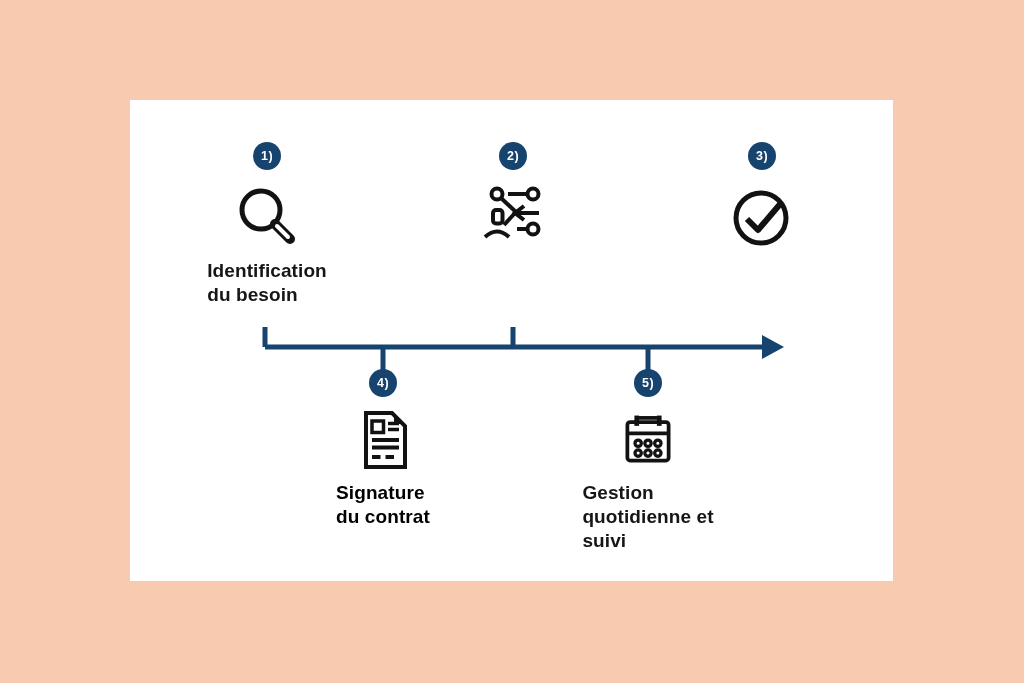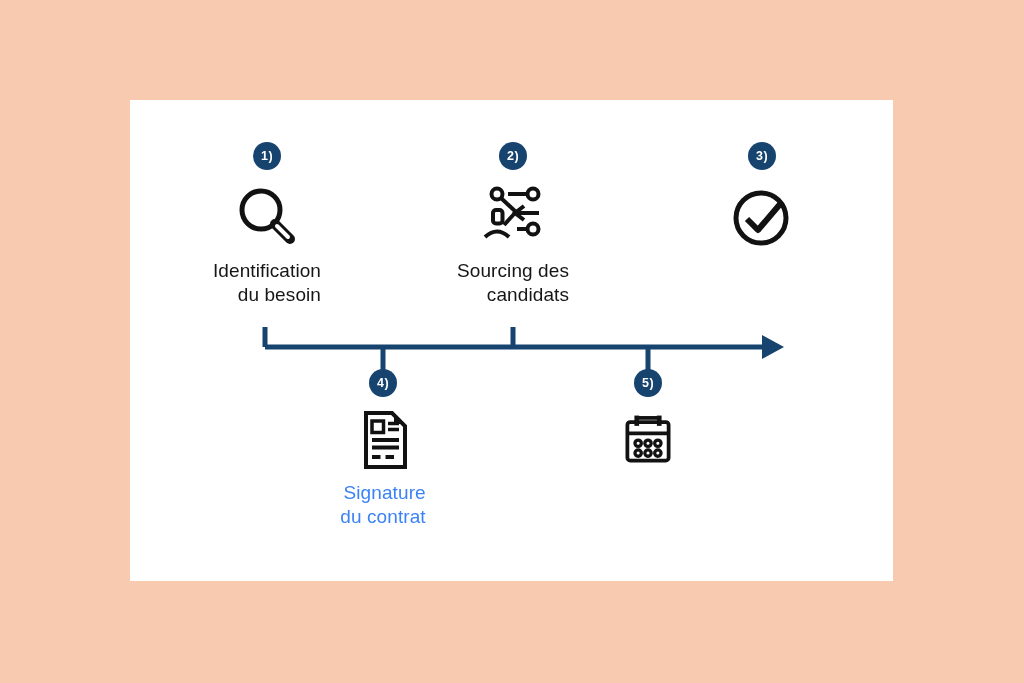--- a/index.html
+++ b/index.html
@@ -60,27 +60,27 @@
     display: flex;
     align-items: center;
     justify-content: center;
     margin-bottom: 10px;
   }
   .step-bottom .icon-wrap { height: 62px; margin-bottom: 11px; }
 
   .label {
     font-size: 19px;
     line-height: 24px;
-    font-weight: 400;
+    font-weight: 700;
     color: #161616;
-    text-align: right;
+    text-align: left;
     white-space: pre-line;
     letter-spacing: 0.1px;
   }
-  .label-blue { color: #3b82f6; }
+  .label-blue { color: #000000; }
 
   .ico { display: block; }
   .ico .s  { fill: none; stroke: #121212; stroke-width: 4; }
   .ico .s5 { fill: none; stroke: #121212; stroke-width: 5; }
   .ico .s35{ fill: none; stroke: #121212; stroke-width: 3.5; }
   .ico .f  { fill: #121212; stroke: none; }
   .tl { fill: none; stroke: #17436f; stroke-width: 5; }
   .tl-head { fill: #17436f; stroke: none; }
 </style>
 </head>
@@ -120,22 +120,20 @@
         <line class="s" x1="20" y1="14" x2="36" y2="29"></line>
         <line class="s" x1="58" y1="29" x2="35" y2="29"></line>
         <path class="s" d="M43,22 L34,29 L43,36" stroke-linejoin="miter"></path>
         <line class="s" x1="34" y1="29" x2="23" y2="41"></line>
         <circle class="s" cx="52" cy="45" r="5.5"></circle>
         <line class="s" x1="46.5" y1="45" x2="36" y2="45"></line>
         <rect class="s" x="12" y="26" width="9.5" height="13.5" rx="3"></rect>
         <path class="s" d="M4,53 Q16,42 28,53"></path>
       </svg>
     </div>
-    <div class="label">Sourcing des
-candidats</div>
   </div>
 
   <div class="step step-top" style="left:522px">
     <div class="badge">3)</div>
     <div class="icon-wrap">
       <svg class="ico" width="66" height="66" viewBox="0 0 66 66">
         <circle class="s5" cx="32" cy="35" r="25"></circle>
         <path d="M18,36 L29,47 L52,20" fill="none" stroke="#121212" stroke-width="6" stroke-linejoin="round"></path>
       </svg>
     </div>
@@ -170,15 +168,18 @@
         <line x1="44" y1="7" x2="44" y2="18" stroke="#121212" stroke-width="5"></line>
         <line class="s" x1="20" y1="9.5" x2="44" y2="9.5"></line>
         <circle class="s35" cx="21.5" cy="36.5" r="3.4"></circle>
         <circle class="s35" cx="32" cy="36.5" r="3.4"></circle>
         <circle class="s35" cx="42.5" cy="36.5" r="3.4"></circle>
         <circle class="s35" cx="21.5" cy="47" r="3.4"></circle>
         <circle class="s35" cx="32" cy="47" r="3.4"></circle>
         <circle class="s35" cx="42.5" cy="47" r="3.4"></circle>
       </svg>
     </div>
+    <div class="label">Gestion
+quotidienne et
+suivi</div>
   </div>
 
 </div>
 
 </body></html>

